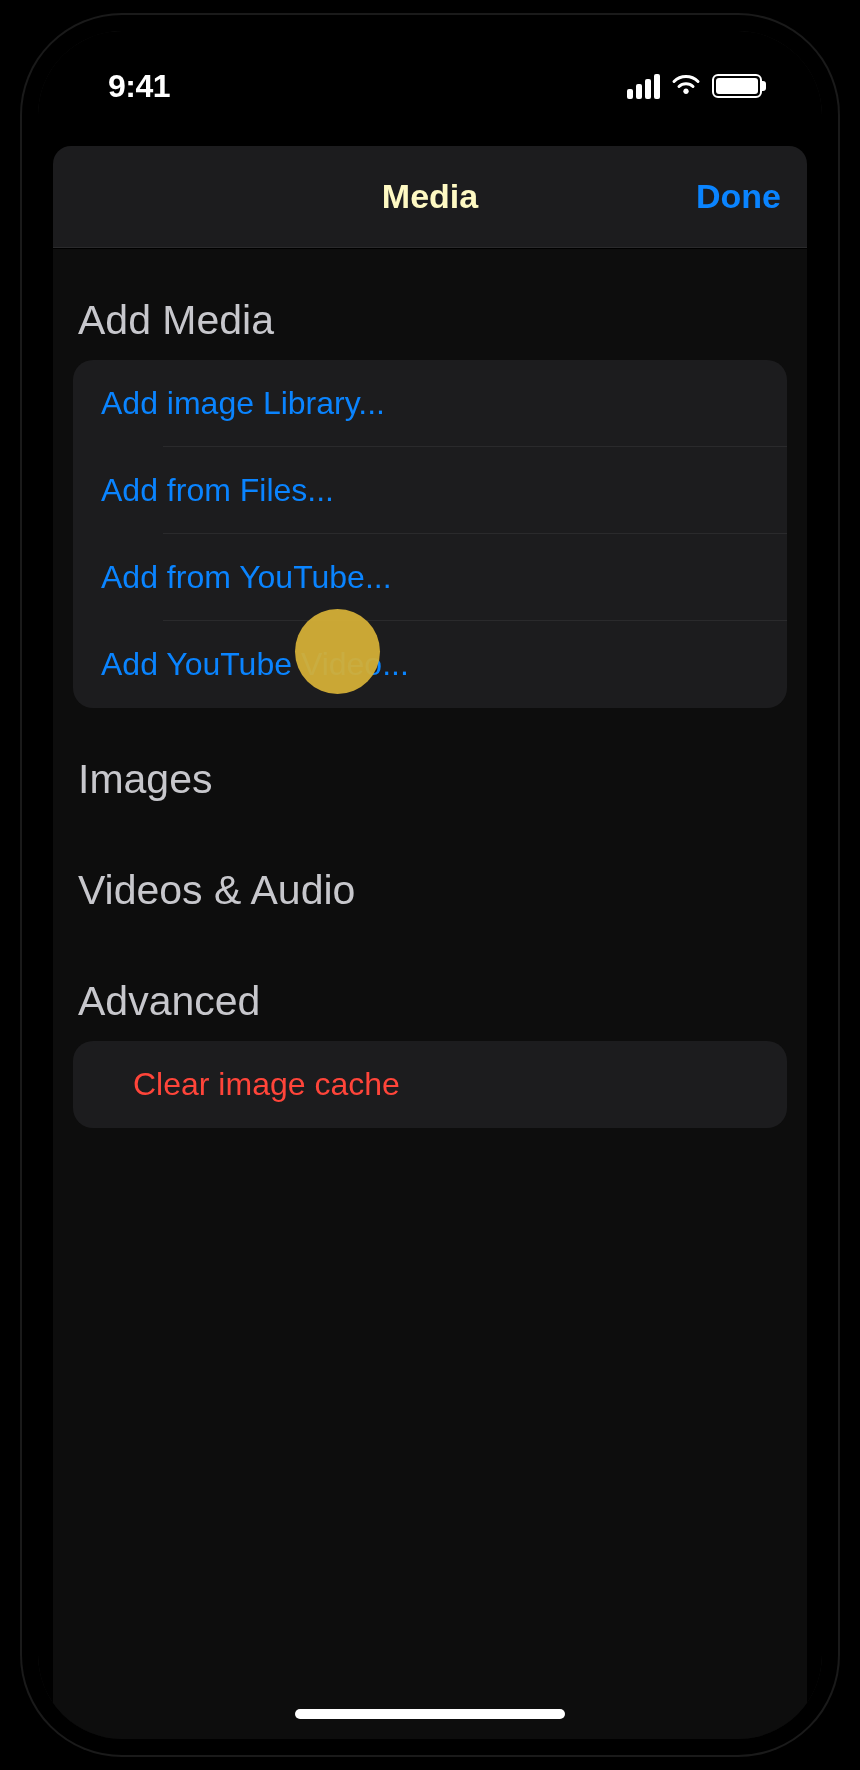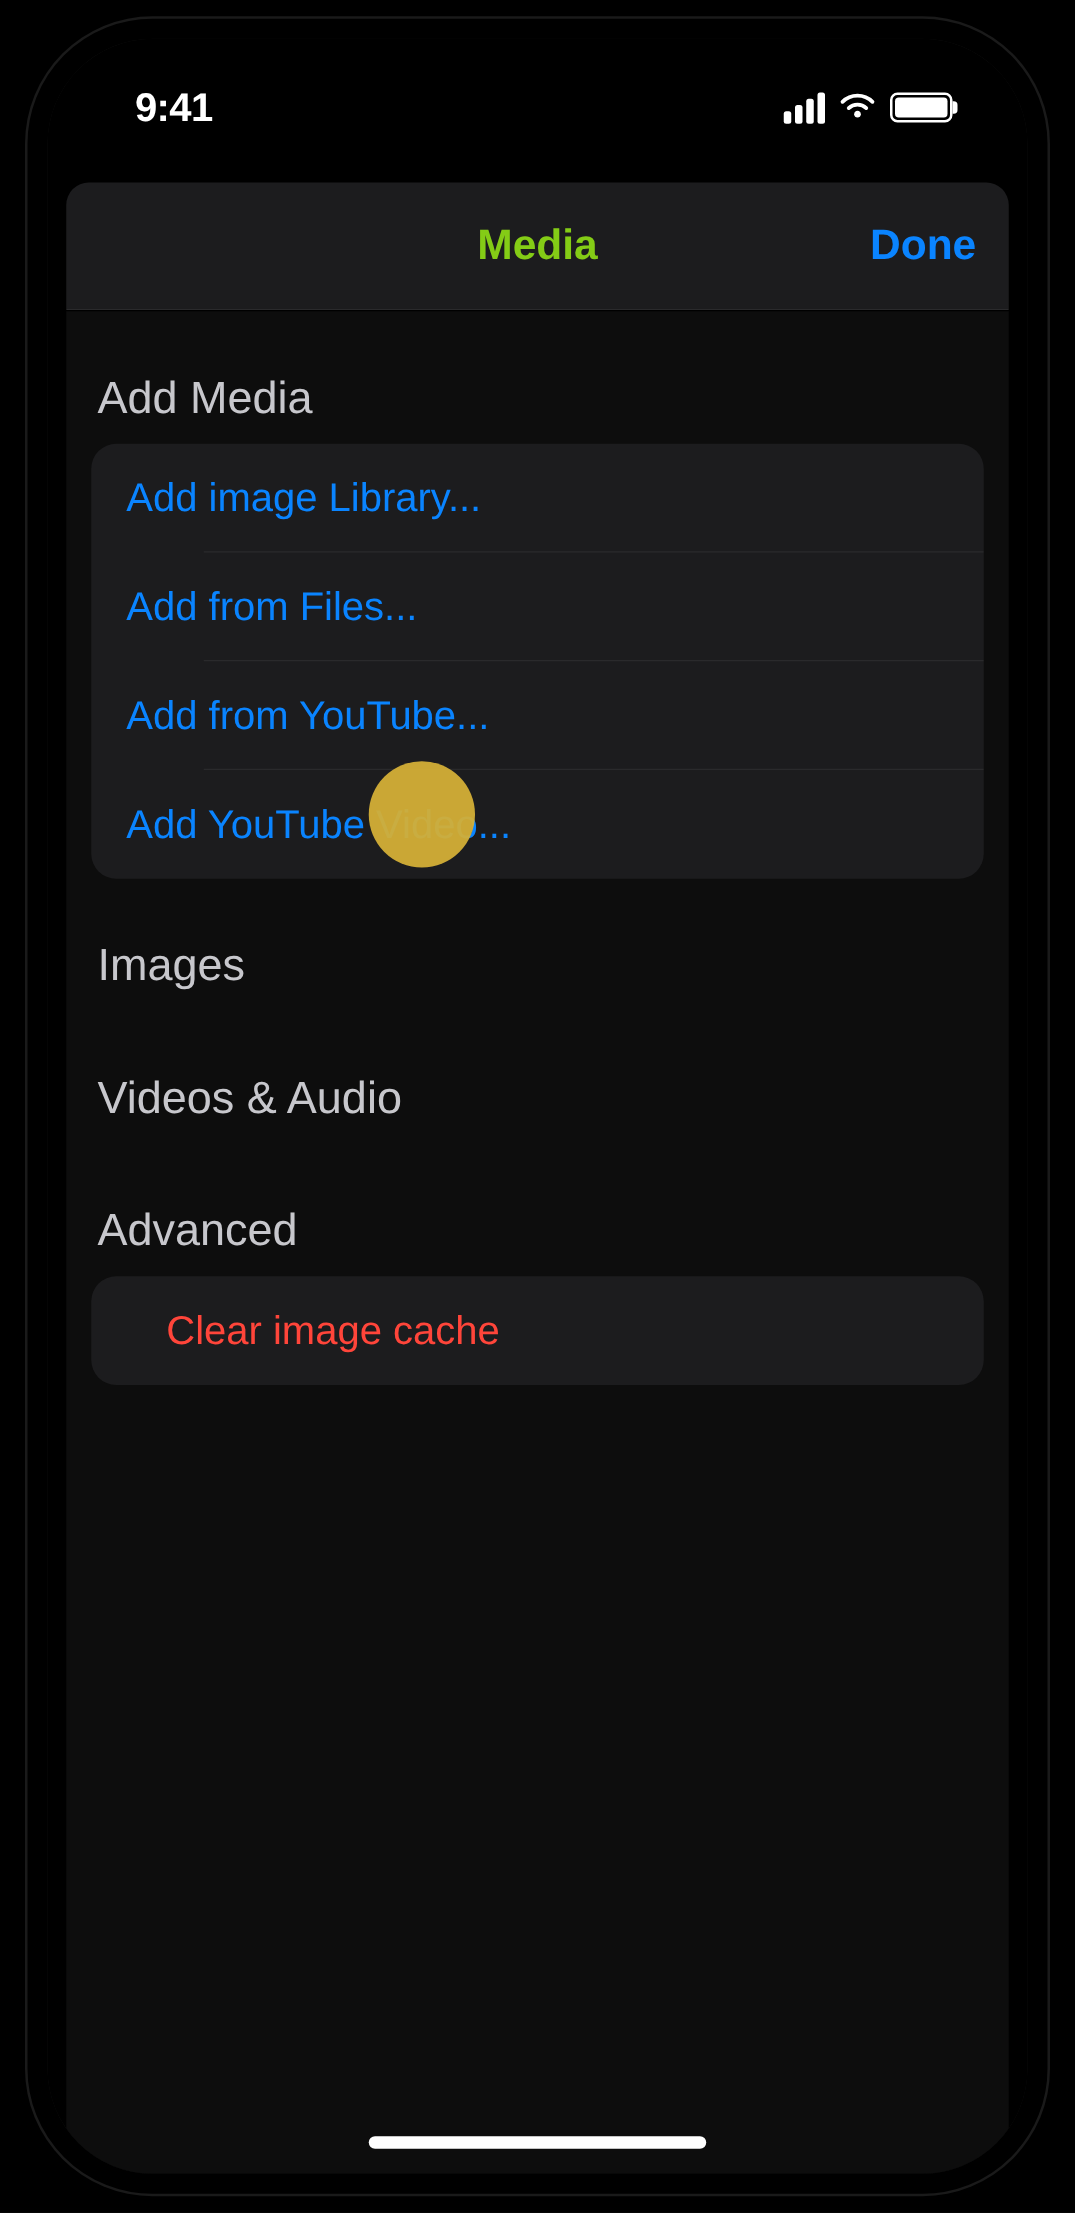--- a/index.html
+++ b/index.html
@@ -106,21 +106,21 @@
       right: 15px;
       height: 102px;
       background: #1c1c1e;
       border-radius: 18px 18px 0 0;
       display: flex;
       align-items: center;
       justify-content: center;
       border-bottom: 1px solid #2a2a2c;
     }
     .nav-title {
-      color: #84cc16;
+      color: #fef9c3;
       font-size: 34px;
       font-weight: 600;
     }
     .nav-done {
       position: absolute;
       right: 26px;
       color: #0a84ff;
       font-size: 34px;
       font-weight: 600;
     }
@@ -129,21 +129,21 @@
       top: 218px;
       left: 15px;
       right: 15px;
       bottom: 0;
       background: #0d0d0d;
       overflow-y: auto;
       padding-bottom: 60px;
     }
     .section-header {
       color: #c7c7cc;
-      font-size: 36px;
+      font-size: 41px;
       font-weight: 400;
       padding: 48px 25px 16px 25px;
     }
     .section-group {
       background: #1c1c1e;
       border-radius: 20px;
       margin: 0 20px;
       overflow: hidden;
     }
     .list-item {

